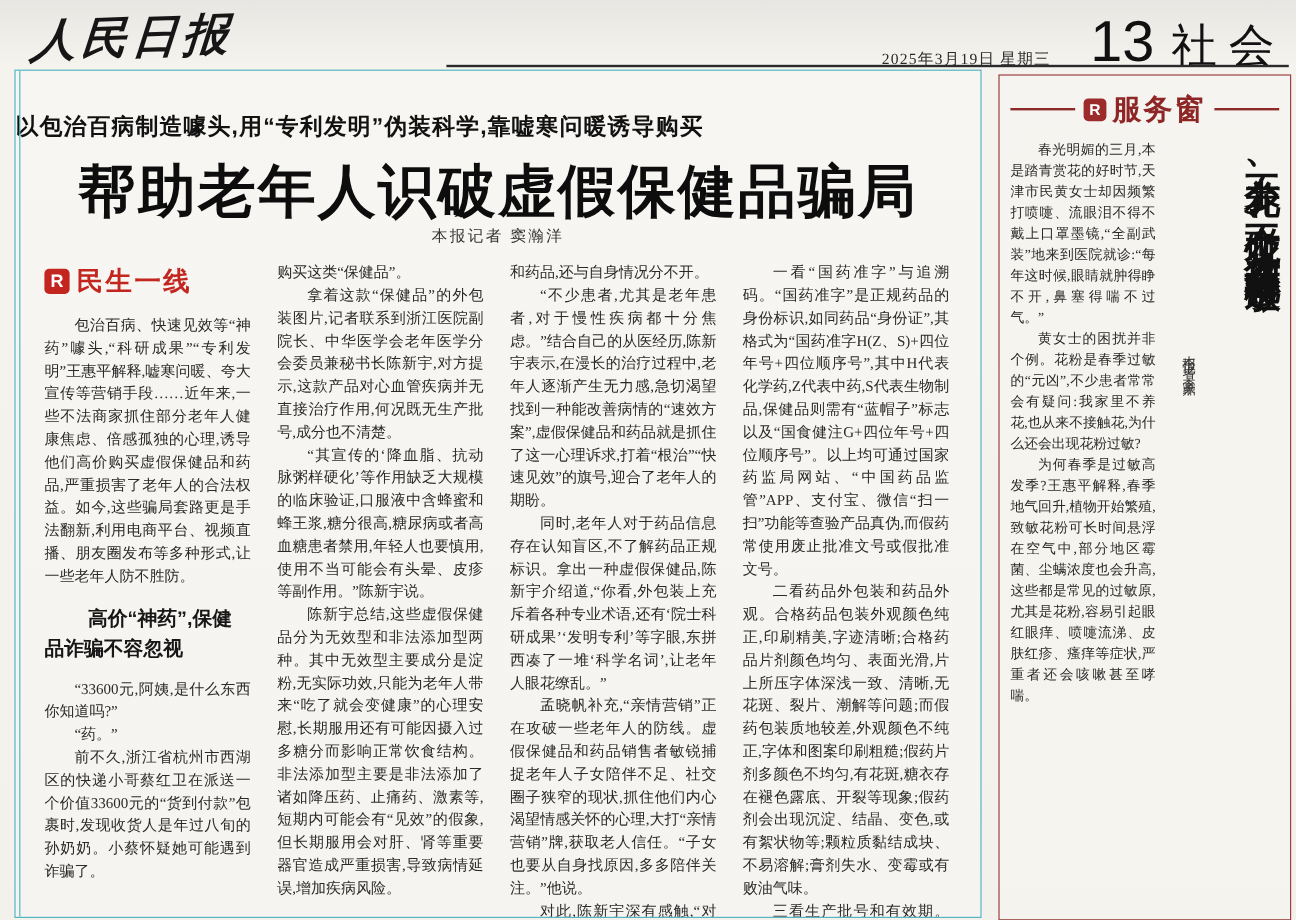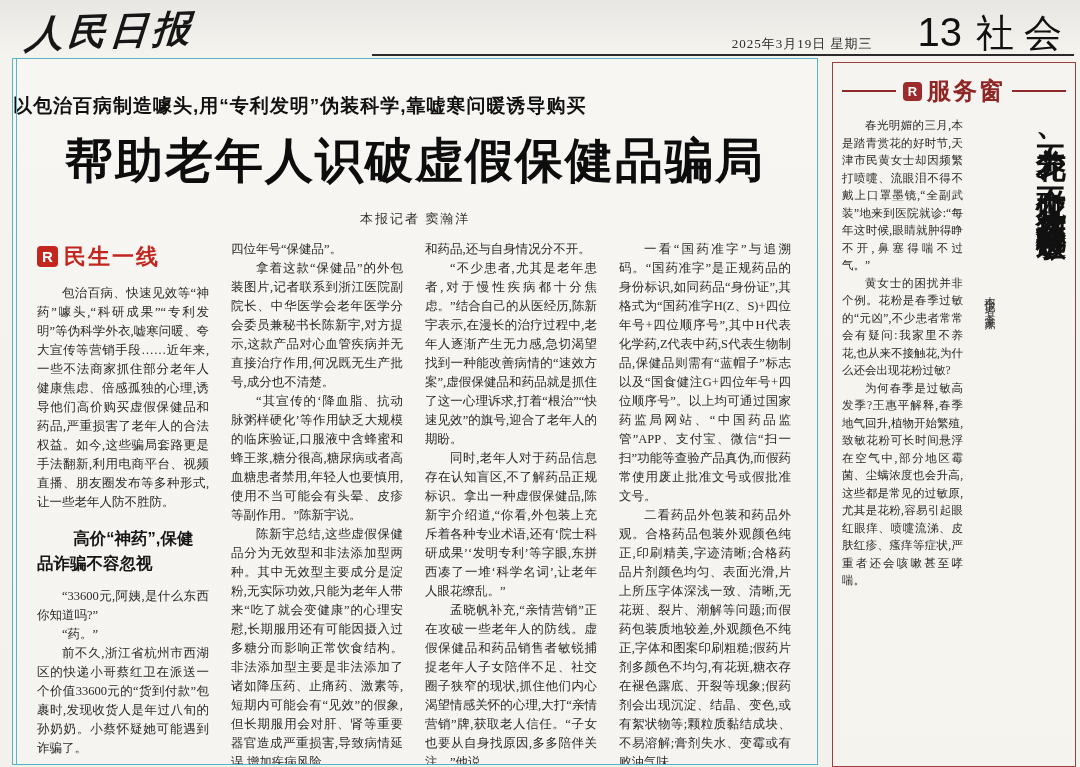--- a/index.html
+++ b/index.html
@@ -18,21 +18,21 @@
     font-size:38px; font-weight:bold; color:#161616;
     transform:skewX(-6deg) rotate(-2deg);
     letter-spacing:4px;
     font-family:"DejaVu Serif",serif; font-style:italic;
   }
   .mast-right{
     position:absolute; right:8px; top:8px; display:flex; align-items:flex-end; gap:33px;
   }
   .mast-date{ font-size:13px; color:#2a2a2a; padding-bottom:6px; letter-spacing:1px;}
   .mast-page{ display:flex; align-items:baseline; gap:14px; }
-  .page-num{ font-size:40px; color:#111; font-family:"Liberation Sans",sans-serif; font-weight:500;margin-left:12px;}
+  .page-num{ font-size:48px; color:#111; font-family:"Liberation Sans",sans-serif; font-weight:500;}
   .section-name{ font-size:38px; color:#111; letter-spacing:10px; font-family:"Liberation Sans",sans-serif; }
   .mast-rule{ position:absolute; top:54px; left:372px; right:6px; border-top:2px solid #2b2b2b; }
 
   
   .main-box{
     position:absolute; left:12px; top:58px; width:806px; height:707px;
     border:1px solid #55b6c2; background:rgba(255,255,255,.25);
     overflow:hidden; padding-top:34px;
   }
   .main-box::before{
@@ -40,21 +40,21 @@
   }
   .kicker{
     text-align:left; font-size:19px; font-weight:bold; color:#111;
     letter-spacing:1px; font-family:"Liberation Sans",sans-serif;
   }
   .headline{
     text-align:center; font-size:48px; font-weight:bold; color:#0d0d0d;
     letter-spacing:2px; margin-top:16px; line-height:1.1;
     font-family:"Liberation Sans",sans-serif;
   }
-  .byline{ text-align:center; font-size:13px; color:#333; margin-top:22px; letter-spacing:2px; }
+  .byline{ text-align:center; font-size:13px; color:#333; margin-top:0; letter-spacing:2px; }
 
   .cols{ display:flex; gap:22px; padding:12px 26px 0 24px; }
   .col{ flex:1 1 0; min-width:0; }
 
   .marker{ display:flex; align-items:center; gap:6px; margin:2px 0 12px 0; }
   .r-icon{
     width:21px; height:21px; background:#c2261f; color:#fff; border-radius:4px;
     font:bold 15px/21px "Liberation Sans",sans-serif; text-align:center; flex:0 0 auto;
   }
   .marker-label{
@@ -128,30 +128,30 @@
     <div class="headline">帮助老年人识破虚假保健品骗局</div>
     <div class="byline">本报记者  窦瀚洋</div>
 
     <div class="cols">
 
       <div class="col">
         <div class="marker">
           <span class="r-icon">R</span>
           <span class="marker-label">民生一线</span>
         </div>
-        <p>包治百病、快速见效等“神药”噱头,“科研成果”“专利发明”等伪科学外衣,嘘寒问暖、夸大宣传等营销手段……近年来,一些不法商家抓住部分老年人健康焦虑、倍感孤独的心理,诱导他们高价购买虚假保健品和药品,严重损害了老年人的合法权益。如今,这些骗局套路更是手法翻新,利用电商平台、视频直播、朋友圈发布等多种形式,让一些老年人防不胜防。</p>
+        <p>包治百病、快速见效等“神药”噱头,“科研成果”“专利发明”王惠平解释,嘘寒问暖、夸大宣传等营销手段……近年来,一些不法商家抓住部分老年人健康焦虑、倍感孤独的心理,诱导他们高价购买虚假保健品和药品,严重损害了老年人的合法权益。如今,这些骗局套路更是手法翻新,利用电商平台、视频直播、朋友圈发布等多种形式,让一些老年人防不胜防。</p>
         <div class="subhead">高价“神药”,保健品诈骗不容忽视</div>
         <p>“33600元,阿姨,是什么东西你知道吗?”</p>
         <p>“药。”</p>
         <p>前不久,浙江省杭州市西湖区的快递小哥蔡红卫在派送一个价值33600元的“货到付款”包裹时,发现收货人是年过八旬的孙奶奶。小蔡怀疑她可能遇到诈骗了。</p>
 
       </div>
 
       <div class="col">
-        <p class="cont">四位年号“保健品”。</p>
+        <p class="cont">购买这类“保健品”。</p>
         <p>拿着这款“保健品”的外包装图片,记者联系到浙江医院副院长、中华医学会老年医学分会委员兼秘书长陈新宇,对方提示,这款产品对心血管疾病并无直接治疗作用,何况既无生产批号,成分也不清楚。</p>
         <p>“其宣传的‘降血脂、抗动脉粥样硬化’等作用缺乏大规模的临床验证,口服液中含蜂蜜和蜂王浆,糖分很高,糖尿病或者高血糖患者禁用,年轻人也要慎用,使用不当可能会有头晕、皮疹等副作用。”陈新宇说。</p>
         <p>陈新宇总结,这些虚假保健品分为无效型和非法添加型两种。其中无效型主要成分是淀粉,无实际功效,只能为老年人带来“吃了就会变健康”的心理安慰,长期服用还有可能因摄入过多糖分而影响正常饮食结构。非法添加型主要是非法添加了诸如降压药、止痛药、激素等,短期内可能会有“见效”的假象,但长期服用会对肝、肾等重要器官造成严重损害,导致病情延误,增加疾病风险。</p>
 
       </div>
 
       <div class="col">
         <p class="cont">和药品,还与自身情况分不开。</p>
         <p>“不少患者,尤其是老年患者,对于慢性疾病都十分焦虑。”结合自己的从医经历,陈新宇表示,在漫长的治疗过程中,老年人逐渐产生无力感,急切渴望找到一种能改善病情的“速效方案”,虚假保健品和药品就是抓住了这一心理诉求,打着“根治”“快速见效”的旗号,迎合了老年人的期盼。</p>
         <p>同时,老年人对于药品信息存在认知盲区,不了解药品正规标识。拿出一种虚假保健品,陈新宇介绍道,“你看,外包装上充斥着各种专业术语,还有‘院士科研成果’‘发明专利’等字眼,东拼西凑了一堆‘科学名词’,让老年人眼花缭乱。”</p>

